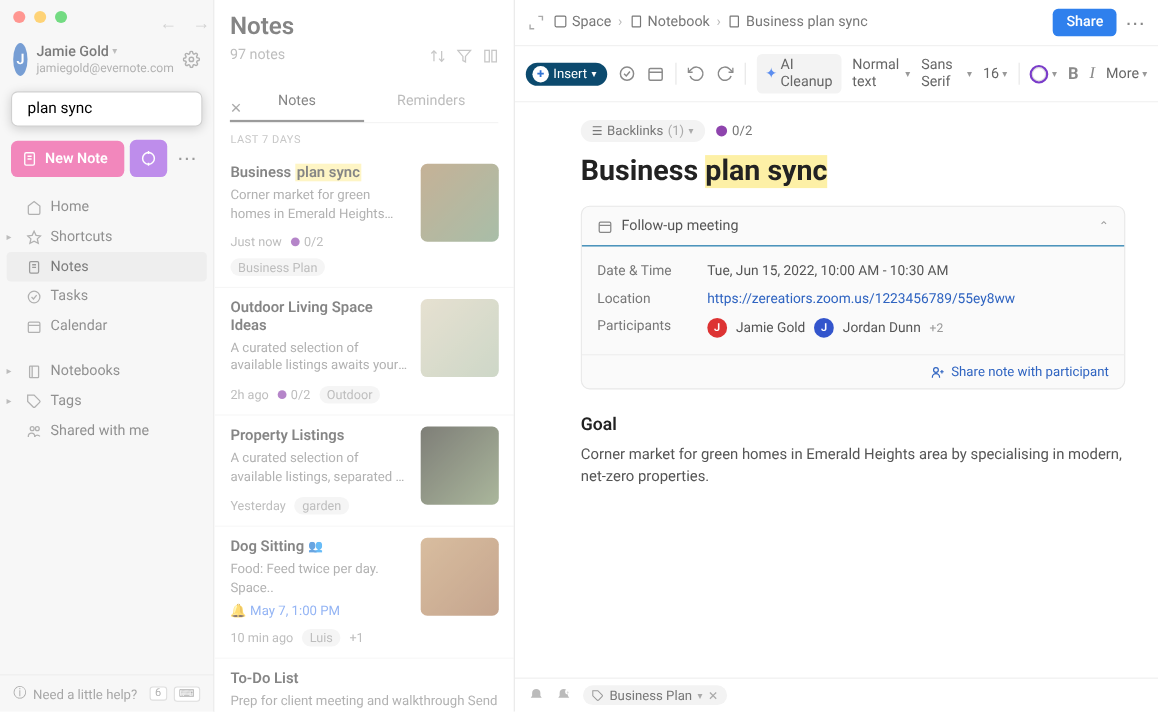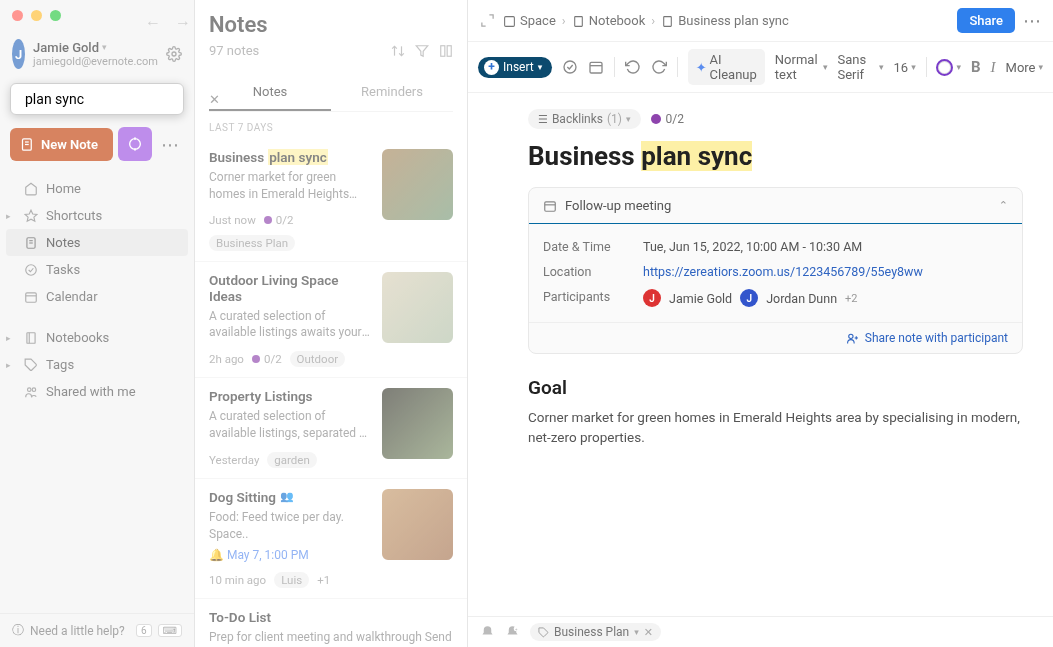--- a/index.html
+++ b/index.html
@@ -13,21 +13,21 @@
 .profile{display:flex;align-items:center;gap:8px;padding:8px 12px;position:relative}
 .avatar{width:30px;height:30px;border-radius:50%;background:#2f6bbd;color:#fff;display:flex;align-items:center;justify-content:center;font-weight:600}
 .prof-txt{display:flex;flex-direction:column;line-height:1.2}
 .prof-name{font-size:13px;font-weight:500;display:flex;align-items:center;gap:3px}
 .prof-email{font-size:11px;color:#888}
 .gear{margin-left:auto;color:#888}
 .search-wrap{padding:6px 10px;position:relative;z-index:10}
 .search-box{background:#fff;border:1px solid #d0d0d0;border-radius:6px;display:flex;align-items:center;padding:7px 8px;gap:6px;box-shadow:0 2px 10px rgba(0,0,0,.18)}
 .search-box input{border:none;outline:none;flex:1;font-size:14px;background:transparent}
 .actions-row{display:flex;gap:5px;padding:6px 10px;align-items:center}
-.new-note-btn{flex:1;background:#c2410c;color:#fff;border:none;border-radius:6px;padding:9px 10px;font-weight:600;font-size:13px;display:flex;align-items:center;gap:6px;cursor:pointer}
+.new-note-btn{flex:1;background:#ec4899;color:#fff;border:none;border-radius:6px;padding:9px 10px;font-weight:600;font-size:13px;display:flex;align-items:center;gap:6px;cursor:pointer}
 .square-btn{width:34px;height:34px;border-radius:6px;display:flex;align-items:center;justify-content:center;cursor:pointer}
 .square-btn.purple{background:#9b51e0;color:#fff}
 .more-dots{color:#666;cursor:pointer;padding:0 4px;font-size:18px;letter-spacing:1px}
 .nav{padding:6px 0;flex:1;overflow:auto}
 .nav-group{padding:2px 0}
 .nav-item{display:flex;align-items:center;gap:8px;padding:6px 14px;font-size:13px;color:#555;cursor:pointer;border-radius:4px;margin:0 6px}
 .nav-item.active{background:#e5e5e5;color:#333}
 .nav-item .chev{font-size:9px;color:#999;margin-left:-14px;width:10px}
 .sidebar-foot{border-top:1px solid #e3e3e3;padding:8px 12px;display:flex;align-items:center;gap:6px;color:#777;font-size:12px}
 .kbd{border:1px solid #ccc;border-radius:3px;padding:0 4px;font-size:10px;background:#fff;color:#888;margin-left:auto}
@@ -57,21 +57,21 @@
 .note-meta .dotv{width:8px;height:8px;border-radius:50%}
 .thumb{width:71px;height:71px;border-radius:6px;background:linear-gradient(135deg,#a7885f,#7a9b7a);flex-shrink:0}
 .thumb.t2{background:linear-gradient(135deg,#d9d0b8,#b3c2aa)}
 .thumb.t3{background:linear-gradient(135deg,#3a3a30,#7d9067)}
 .thumb.t4{background:linear-gradient(135deg,#c49a6c,#a67552)}
 .bell-badge{color:#5b8def;font-size:12px}
 
 .editor{flex:1;display:flex;flex-direction:column;background:#fff}
 .ed-top{display:flex;align-items:center;padding:8px 12px;gap:8px;border-bottom:1px solid #f0f0f0;color:#777;font-size:13px}
 .ed-top .crumbs{display:flex;align-items:center;gap:6px;flex:1}
-.crumb{display:flex;align-items:flex-end;gap:4px;color:#777}
+.crumb{display:flex;align-items:flex-start;gap:4px;color:#777}
 .crumb-sep{color:#bbb}
 .share-btn{background:#2f80ed;color:#fff;border:none;border-radius:5px;padding:5px 12px;font-size:13px;font-weight:500;cursor:pointer}
 .ed-toolbar{display:flex;align-items:center;padding:7px 10px;gap:10px;border-bottom:1px solid #f0f0f0;color:#666;font-size:13px}
 .insert-btn{background:#0c4a6e;color:#fff;border:none;border-radius:14px;padding:3px 10px 3px 6px;font-size:12px;display:flex;align-items:center;gap:4px;cursor:pointer}
 .insert-btn::before{content:"+";background:#fff;color:#3173d4;width:15px;height:15px;border-radius:50%;display:inline-flex;align-items:center;justify-content:center;font-weight:700}
 .tool-ic{color:#8a8a8a;cursor:pointer}
 .tool-pill{display:flex;align-items:center;gap:3px;color:#666;cursor:pointer}
 .tool-pill.ai{background:#f3f3f3;border-radius:5px;padding:3px 8px}
 .line-sep{width:1px;height:20px;background:#e5e5e5}
 .colorbadge{width:17px;height:17px;border-radius:50%;background:#fff;border:2px solid #7a3cc9;box-shadow:0 0 0 1px #ddd inset}
@@ -91,21 +91,21 @@
 .kv .k{width:100px;color:#777}
 .kv .v{color:#555;flex:1}
 .kv .v.link{color:#2f64c1}
 .part-row{display:flex;align-items:center;gap:8px}
 .pav{width:18px;height:18px;border-radius:50%;color:#fff;font-size:10px;font-weight:600;display:flex;align-items:center;justify-content:center}
 .pav.a{background:#d33}
 .pav.b{background:#3355cc}
 .plus2{font-size:11px;color:#999}
 .card-note{padding:9px 14px;font-size:12px;color:#888;border-top:1px solid #eee}
 .card-foot{padding:8px 14px;text-align:right;font-size:12px;color:#2f64c1;border-top:1px solid #eee;display:flex;align-items:center;justify-content:flex-end;gap:6px}
-.goal-h{font-size:19px;font-weight:600;margin-bottom:8px;color:#222}
+.goal-h{font-size:16px;font-weight:600;margin-bottom:8px;color:#222}
 .goal-p{font-size:13.5px;color:#555;line-height:1.5}
 .ed-foot{border-top:1px solid #eee;padding:6px 12px;display:flex;align-items:center;gap:10px;color:#999;font-size:12px}
 .tag-chip{background:#f3f3f3;border-radius:12px;padding:2px 8px;display:flex;align-items:center;gap:5px;color:#777}
 .tag-chip .x{color:#aaa;font-size:11px;cursor:pointer}
 svg{display:block}
 </style>
 </head>
 <body>
 
 <div class="app">

